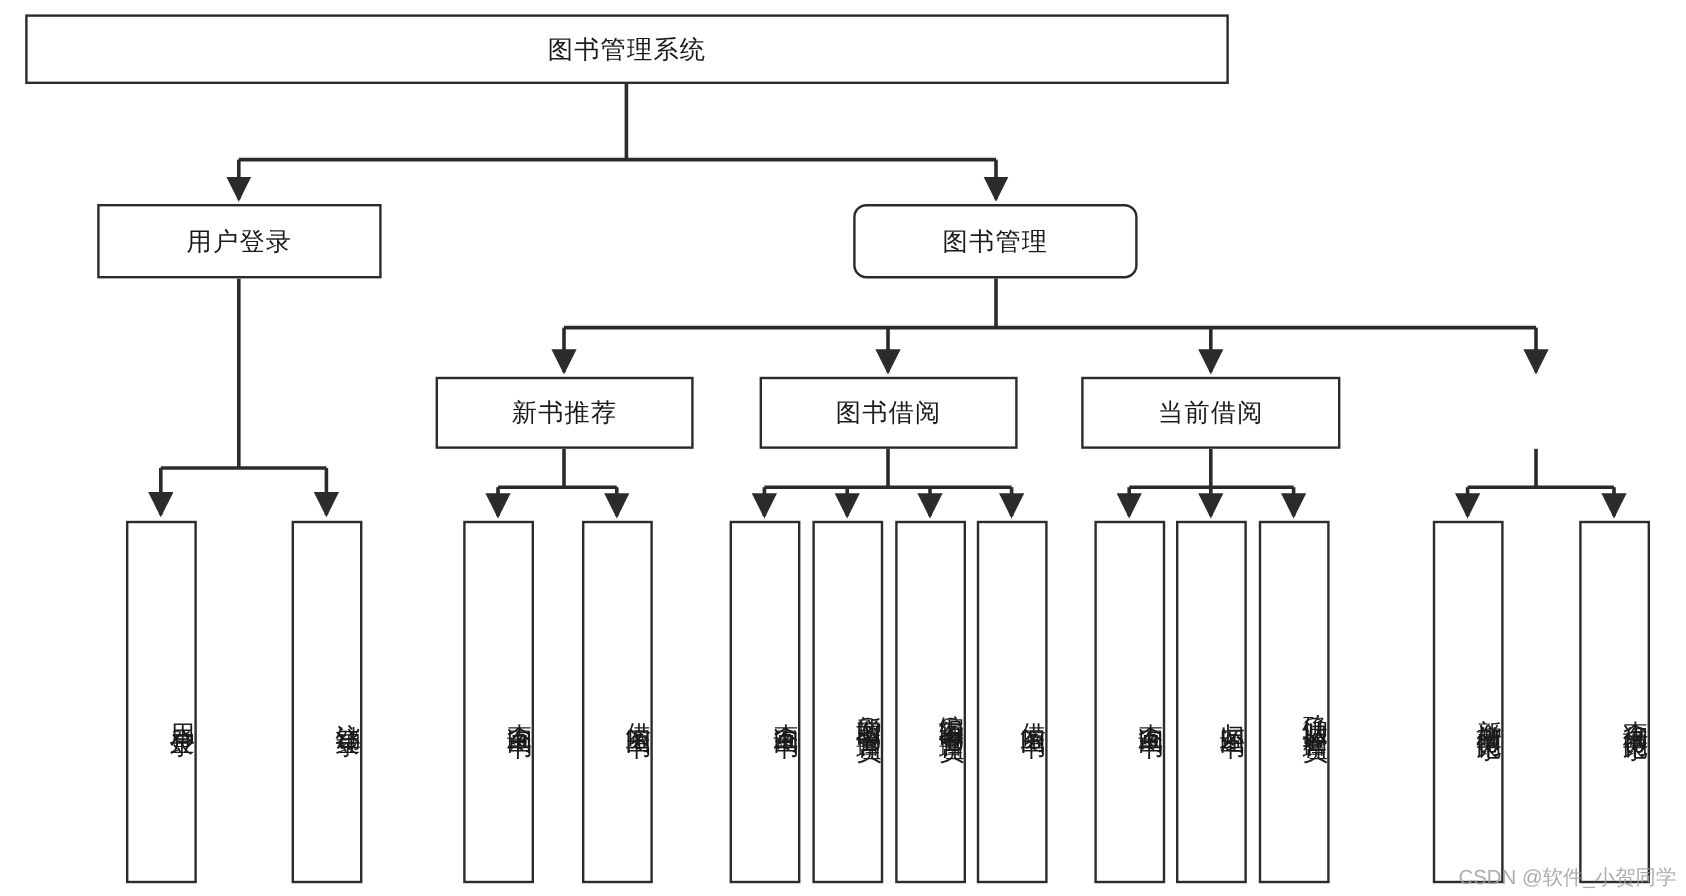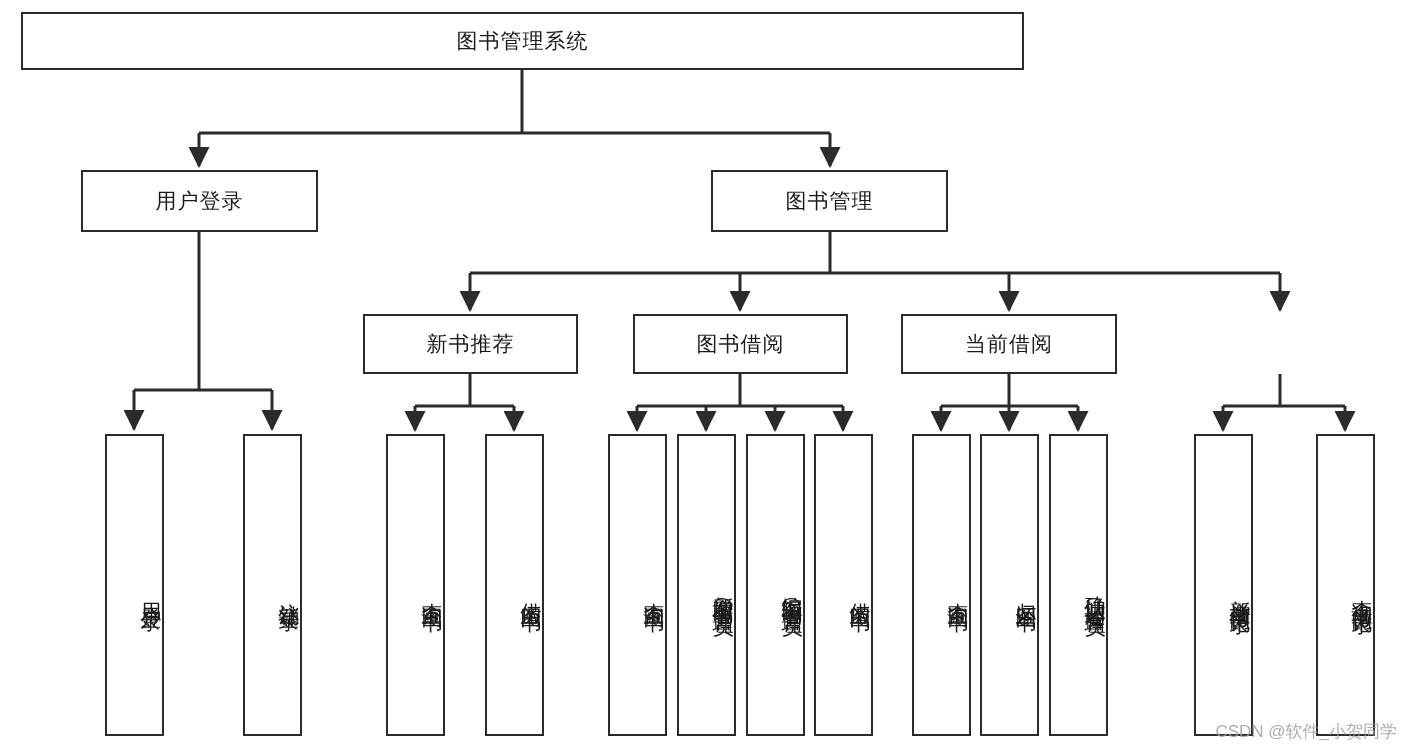--- a/index.html
+++ b/index.html
@@ -123,21 +123,21 @@
     </g>
   </svg>
 
   <div class="node horiz" style="left:21px; top:12px; width:1003px; height:58px;">
     <span class="lbl">图书管理系统</span>
   </div>
 
   <div class="node horiz" style="left:81px; top:170px; width:237px; height:62px;">
     <span class="lbl">用户登录</span>
   </div>
-  <div class="node horiz" style="left:711px; top:170px; width:237px; height:62px;">
+  <div class="node horiz" style="left:711px; top:170px; width:237px; height:62px;border-radius:11px;">
     <span class="lbl">图书管理</span>
   </div>
 
   <div class="node horiz" style="left:363px; top:314px; width:215px; height:60px;justify-content:center;">
     <span class="lbl">新书推荐</span>
   </div>
   <div class="node horiz" style="left:633px; top:314px; width:215px; height:60px;">
     <span class="lbl">图书借阅</span>
   </div>
   <div class="node horiz" style="left:901px; top:314px; width:216px; height:60px;">

